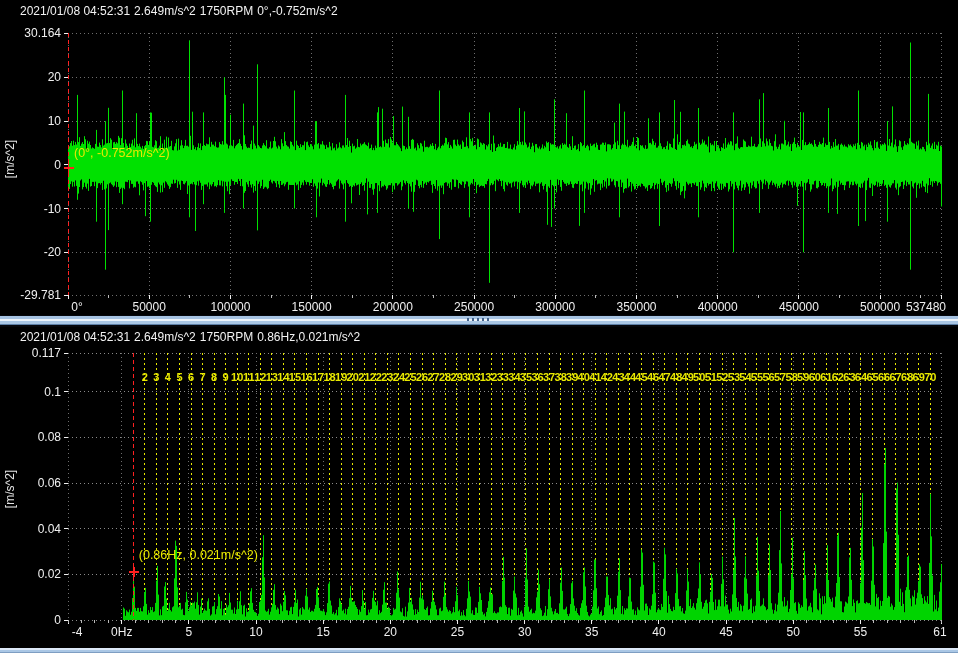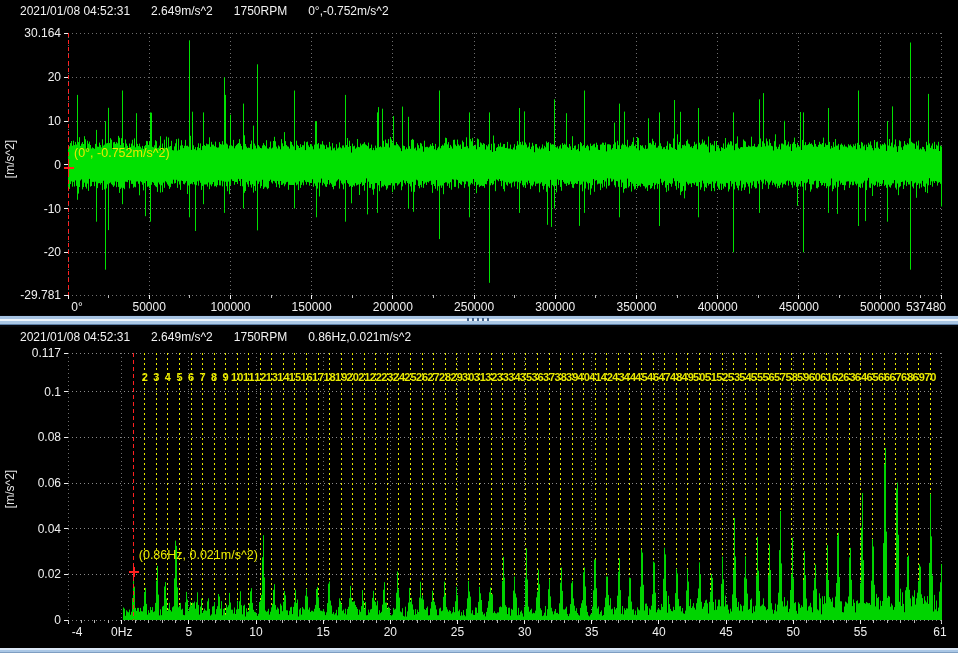--- a/index.html
+++ b/index.html
@@ -1,21 +1,21 @@
 <!DOCTYPE html>
 <html><head>
 <meta charset="utf-8">
 <style>
   html,body{margin:0;padding:0;background:#222;}
   .window{position:relative;width:958px;height:653px;background:#000;overflow:hidden;
           font-family:"Liberation Sans",sans-serif;}
   .panel{position:absolute;left:2px;width:954px;}
   .panel.top{top:1px;height:314px;}
   .panel.bottom{top:327px;height:321px;}
-  .hdr{height:20px;display:flex;align-items:center;gap:21px;padding-left:18px;
+  .hdr{height:20px;display:flex;align-items:center;gap:4px;padding-left:18px;
        color:#f2f2f2;font-size:12px;white-space:nowrap;}
   .chart{position:relative;width:954px;}
   .panel.top .chart{height:294px;}
   .panel.bottom .chart{height:301px;}
   .chart svg{display:block;position:absolute;left:0;top:0;}
   .ylab{position:absolute;left:0;top:0;bottom:18px;width:16px;display:flex;
         align-items:center;justify-content:center;color:#e4e4e4;font-size:12px;}
   .ylab>span{transform:rotate(-90deg);white-space:nowrap;display:block;}
   .splitter{position:absolute;top:315px;left:0;width:958px;height:12px;
     background:linear-gradient(#05070c 0 1px,#a6c3e2 1px 4px,#edf4fb 4px 6px,

